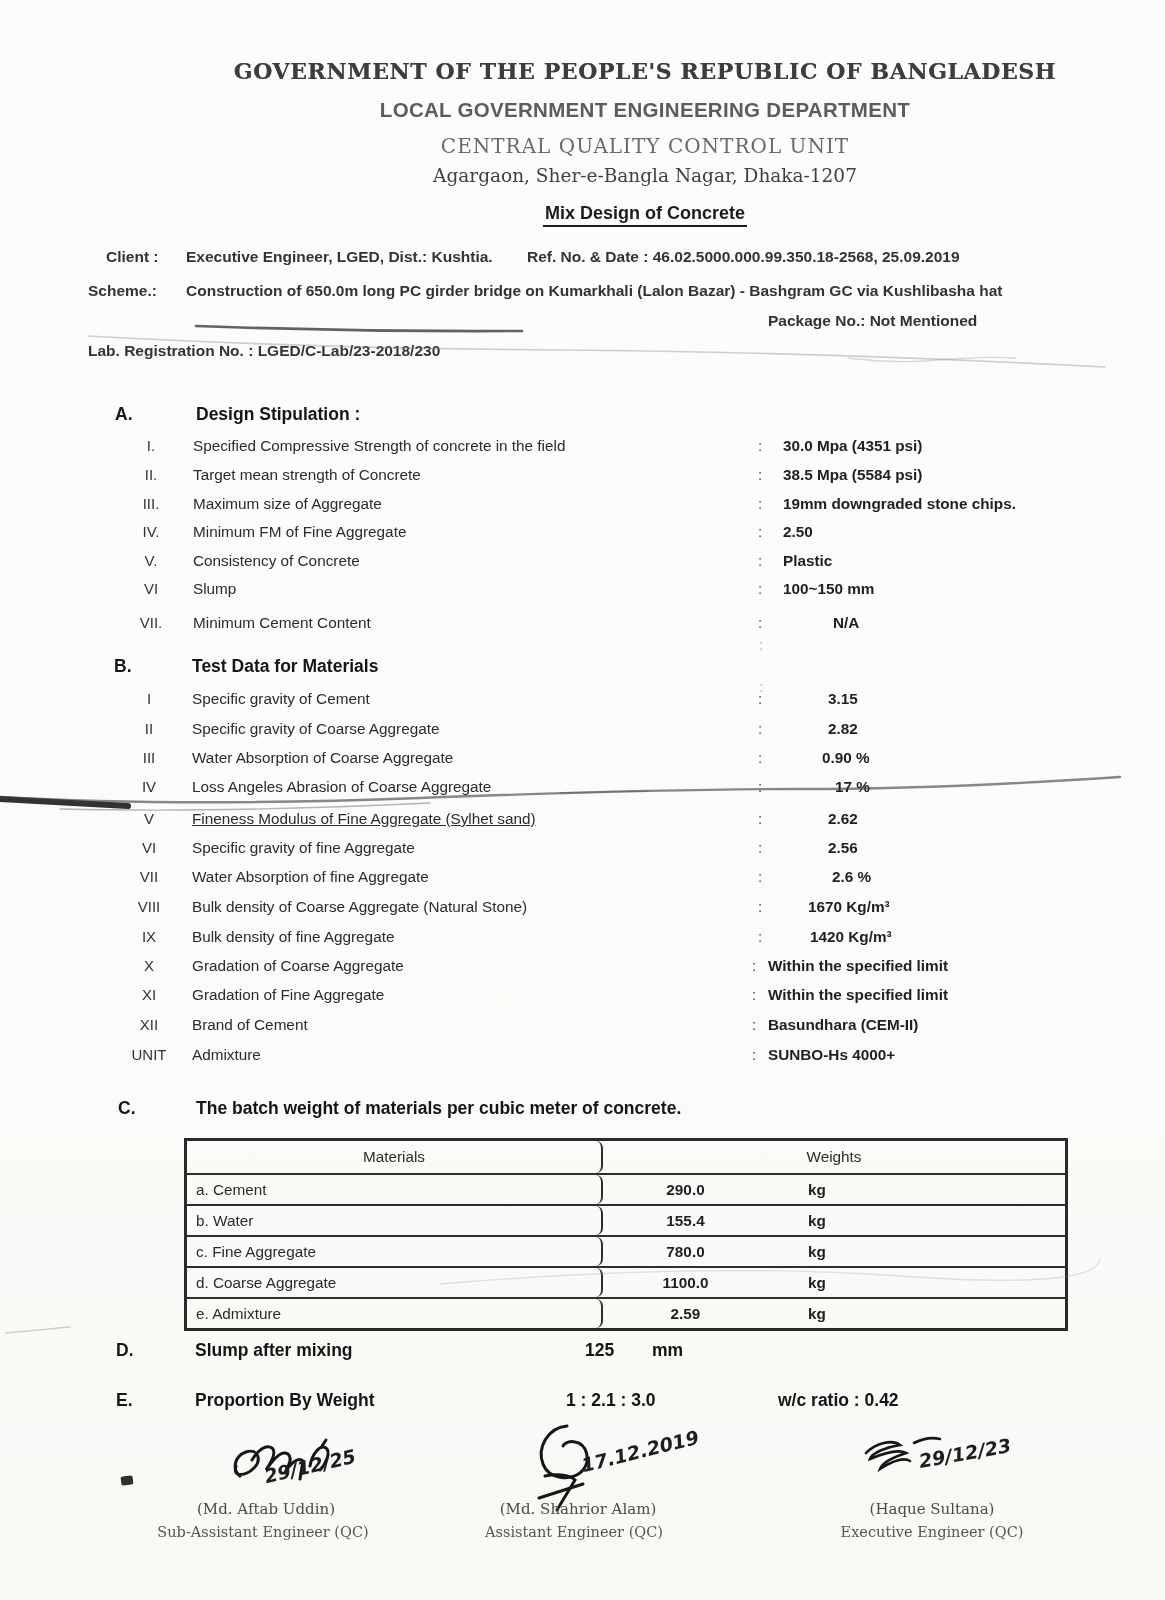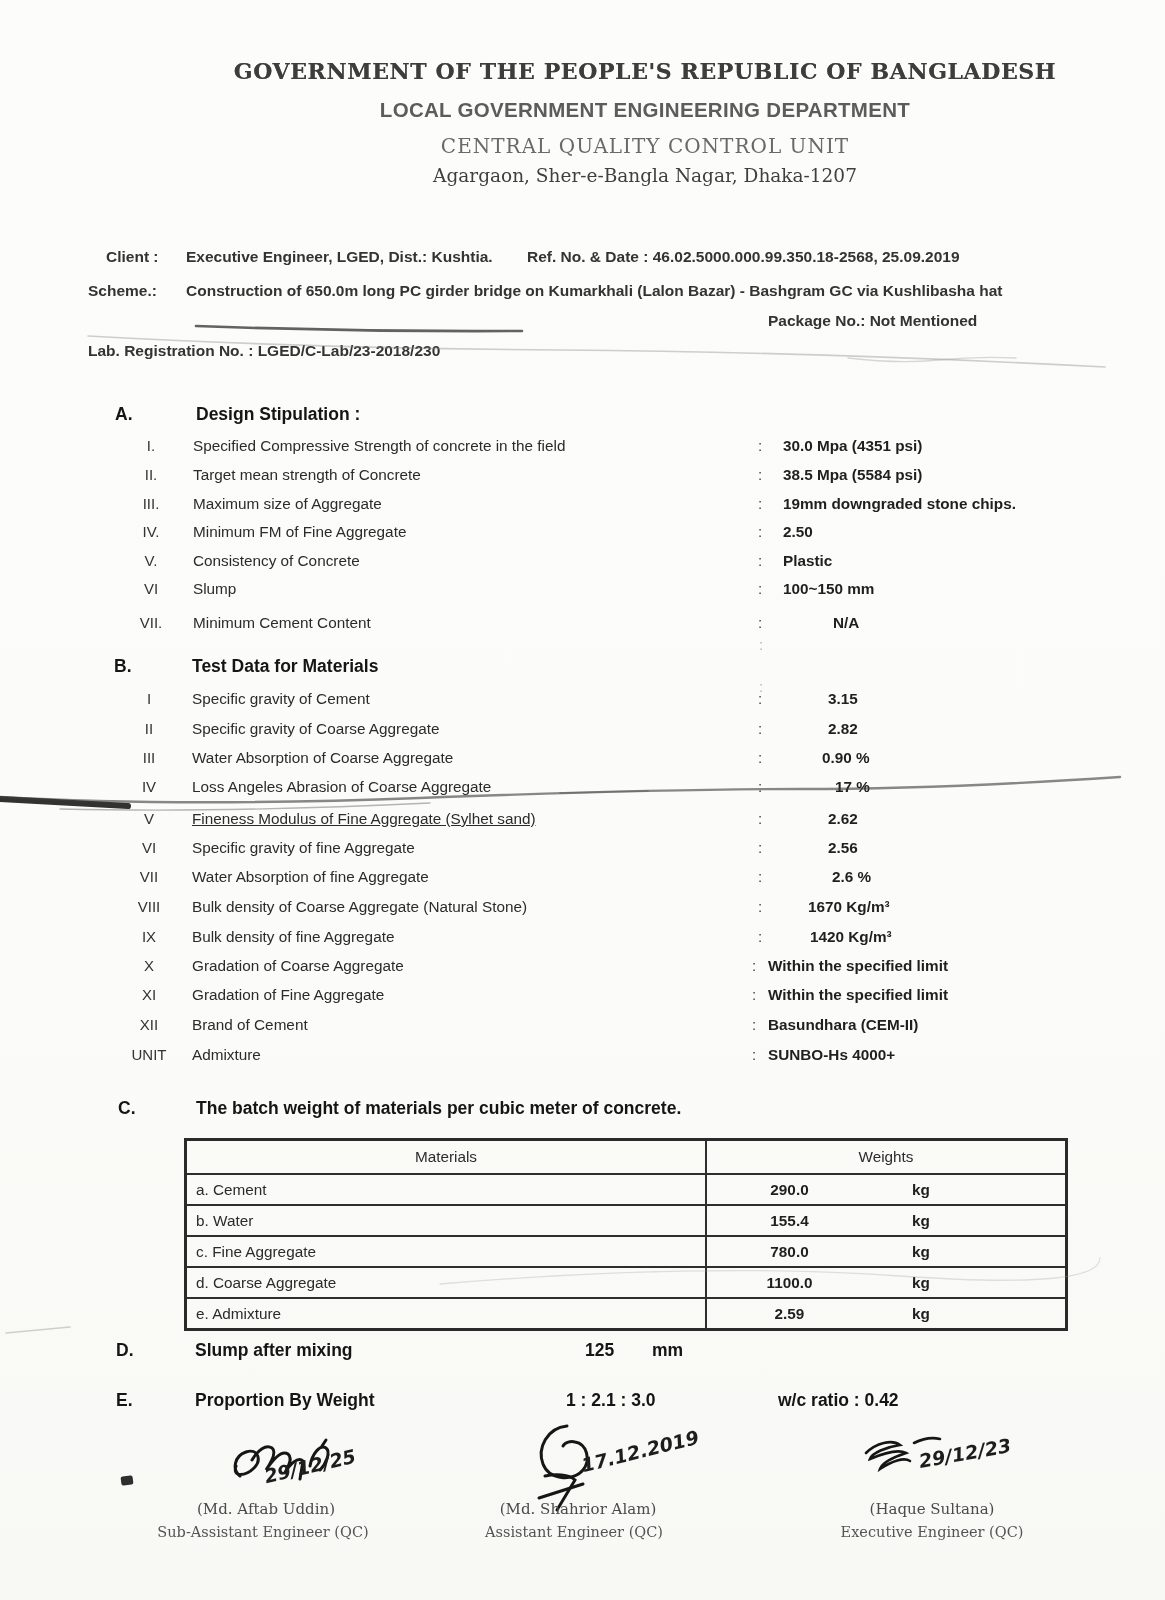--- a/index.html
+++ b/index.html
@@ -22,21 +22,21 @@
   
   .sec-head{font-size:17.5px;font-weight:700;color:#151515;}
   .num{width:46px;text-align:center;font-size:15px;color:#333;}
   .lbl{font-size:15.3px;color:#2b2b2b;}
   .col{font-size:15px;color:#444;}
   .val{font-size:15.3px;font-weight:700;color:#1f1f1f;}
   
   .batch-table{left:184px;top:1138px;width:878px;border:3px solid #2a2a2a;background:transparent;}
   .t-row{display:flex;border-top:2px solid #2e2e2e;height:29px;align-items:center;}
   .t-row.first{border-top:none;height:32px;}
-  .t-c1{width:520px;border-right:2px solid #2e2e2e;align-self:stretch;display:flex;align-items:center;padding-left:9px;box-sizing:border-box;}
+  .t-c1{width:416px;border-right:2px solid #2e2e2e;align-self:stretch;display:flex;align-items:center;padding-left:9px;box-sizing:border-box;border-radius:7px;}
   .t-c2{flex:1;display:flex;align-items:center;}
   .t-head{justify-content:center;padding-left:0;font-size:15.3px;color:#2c2c2c;}
   .t-mat{font-size:15.3px;color:#2b2b2b;}
   .t-wnum{width:165px;text-align:center;font-size:15.3px;font-weight:700;color:#1f1f1f;}
   .t-unit{margin-left:40px;font-size:15.3px;font-weight:700;color:#1f1f1f;}
   
   .sig-name{font-family:"DejaVu Serif",serif;font-size:15px;color:#4a4a4a;}
   .sig-title{font-family:"DejaVu Serif",serif;font-size:14.5px;color:#545454;}
   .sig-note{font-family:"DejaVu Sans",sans-serif;font-style:italic;font-weight:700;font-size:19px;color:#1d1d1d;}
   .ctr{transform:translateX(-50%);}
@@ -45,20 +45,21 @@
 </style>
 </head>
 <body>
 
 <div class="page">
 
   <div class="abs hdr h2">LOCAL GOVERNMENT ENGINEERING DEPARTMENT</div>
   <div class="abs hdr h1">GOVERNMENT OF THE PEOPLE'S REPUBLIC OF BANGLADESH</div>
   <div class="abs hdr h3">CENTRAL QUALITY CONTROL UNIT</div>
   <div class="abs hdr h4">Agargaon, Sher-e-Bangla Nagar, Dhaka-1207</div>
+  <div class="abs hdr doc-title"><span>Mix Design of Concrete</span></div>
 
   <div class="abs info" style="left:106px;top:248px;">Client :</div>
   <div class="abs info" style="left:186px;top:248px;">Executive Engineer, LGED, Dist.: Kushtia.</div>
   <div class="abs info" style="left:527px;top:248px;">Ref. No. &amp; Date : 46.02.5000.000.99.350.18-2568,  25.09.2019</div>
 
   <div class="abs info" style="left:88px;top:282px;">Scheme.:</div>
   <div class="abs info" style="left:186px;top:282px;">Construction of 650.0m long PC girder bridge on Kumarkhali (Lalon Bazar) - Bashgram GC via Kushlibasha hat</div>
   <div class="abs info" style="left:768px;top:312px;">Package No.: Not Mentioned</div>
 
   <div class="abs info" style="left:88px;top:342px;">Lab. Registration No. : LGED/C-Lab/23-2018/230</div>

